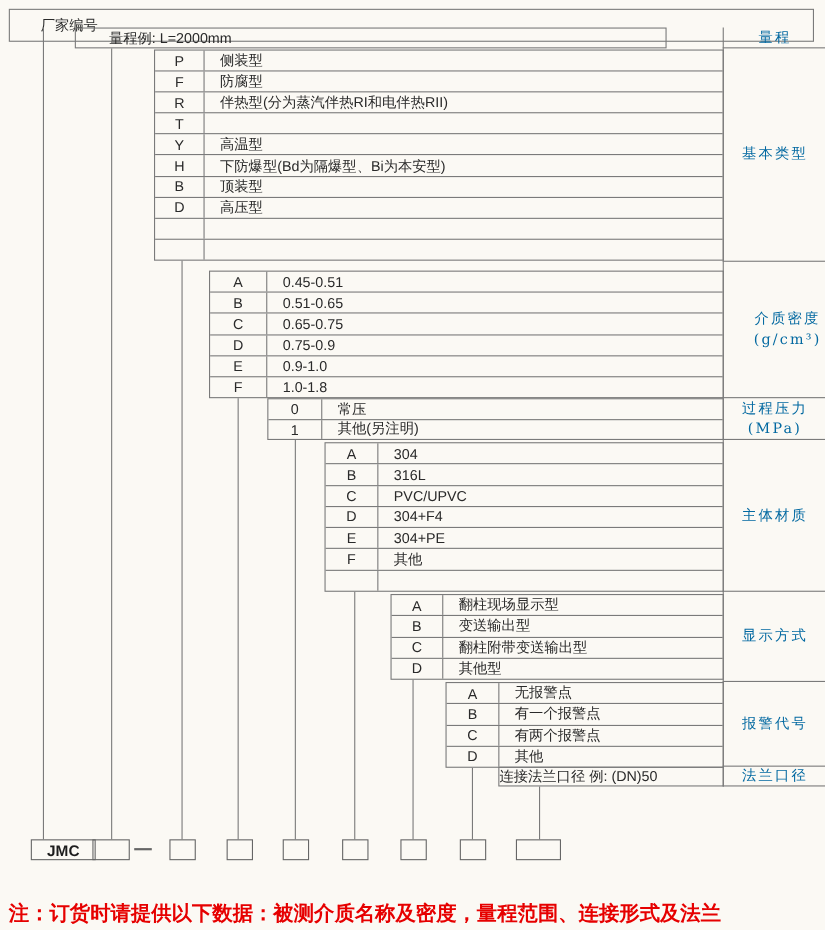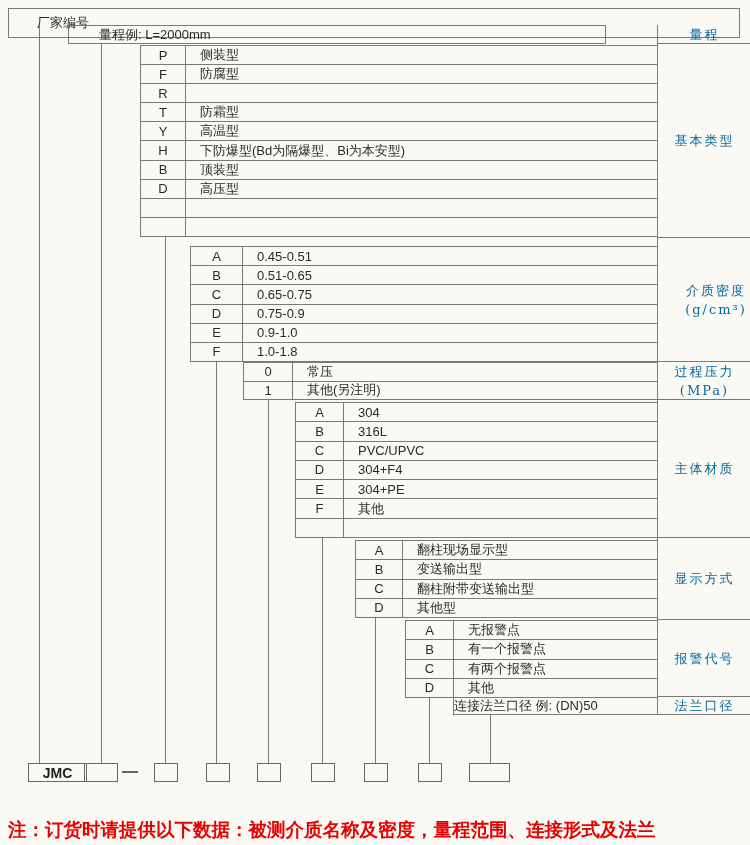--- a/index.html
+++ b/index.html
@@ -85,25 +85,25 @@
       <div class="desc">侧装型</div>
     </div>
 
     <div class="row">
       <div class="code">F</div>
       <div class="desc">防腐型</div>
     </div>
 
     <div class="row">
       <div class="code">R</div>
+      <div class="desc">伴热型(分为蒸汽伴热RI和电伴热RII)</div>
     </div>
 
     <div class="row">
       <div class="code">T</div>
-      <div class="desc">防霜型</div>
     </div>
 
     <div class="row">
       <div class="code">Y</div>
       <div class="desc">高温型</div>
     </div>
 
     <div class="row">
       <div class="code">H</div>
       <div class="desc">下防爆型(Bd为隔爆型、Bi为本安型)</div>

